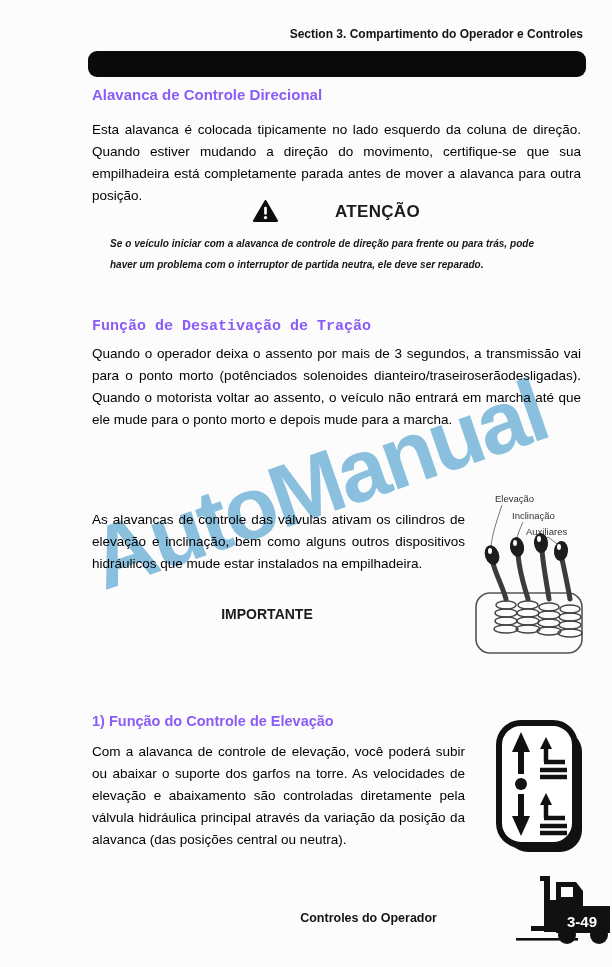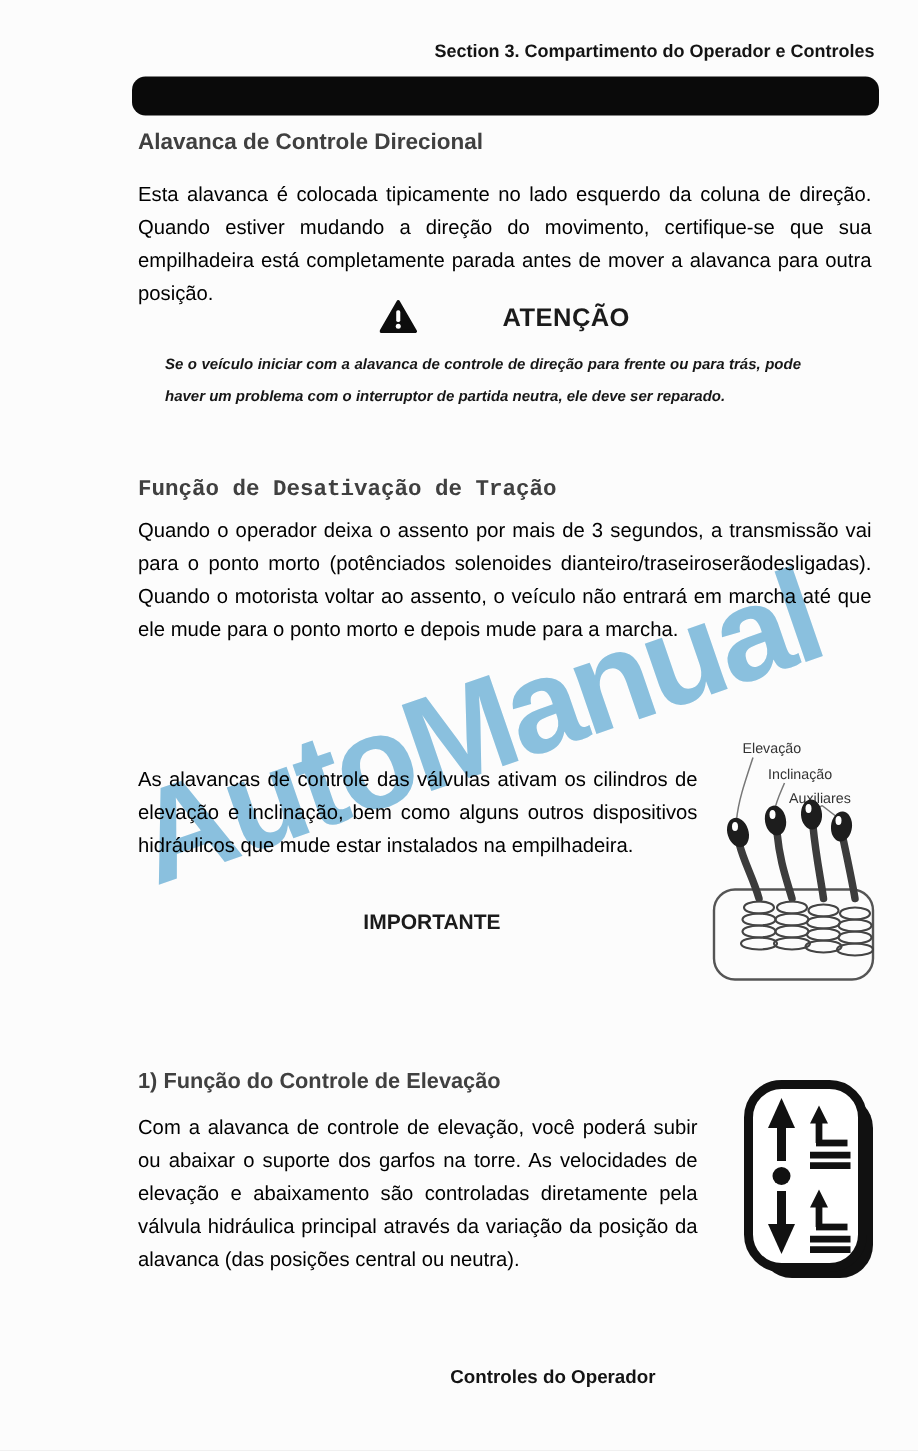--- a/index.html
+++ b/index.html
@@ -4,28 +4,28 @@
 <style>
   html,body{margin:0;padding:0;background:#e8e8e8;}
   .page{
     position:relative; width:612px; height:967px; margin:0 auto;
     background:#fcfcfc; overflow:hidden;
     font-family:"Liberation Sans", sans-serif; color:#1b1b1b;
   }
   .abs{position:absolute;}
   .hdr{top:27px; left:0; right:29px; text-align:right; font-size:12px; font-weight:bold; color:#141414;}
   .bar{top:51px; left:88px; width:498px; height:26px; background:#0a0a0a; border-radius:9px;}
-  .h{font-weight:bold; font-size:15px; color:#404040; left:92px;}
+  .h{font-weight:bold; font-size:15px; color:#8b5cf6; left:92px;}
   .p{font-size:13.5px; line-height:22px; text-align:justify; color:#000000;}
   .wide{left:92px; width:489px;}
   .narrow{left:92px; width:373px;}
   .warn-head{top:200px; left:92px; width:489px; display:flex; align-items:center; justify-content:center; gap:9px;}
   .warn-label{font-weight:bold; font-size:17px; letter-spacing:.3px;margin-left:48px;}
   .warn-body{top:233px; left:110px; width:424px; font-weight:bold; line-height:21px; font-size:10px; text-align:justify; color:#161616;font-style:italic;}
-  .imp{top:606px; left:117px; width:300px;margin-left:21px;}
+  .imp{top:606px; left:117px; width:300px;}
   .imp-title{text-align:center; font-weight:bold; font-size:14px; margin:0 0 4px 0;}
   .imp-body{font-weight:bold; font-size:13.3px; line-height:21px; text-align:justify; color:#161616;}
   .fig{left:468px; top:485px; width:128px; height:178px;}
   .lift{left:494px; top:720px; width:94px; height:138px;}
   .foot-label{top:911px; left:255px; width:182px; text-align:right; font-weight:bold; font-size:12.5px; color:#141414;}
   .fork{left:516px; top:874px; width:96px; height:72px;}
   .wm{
     left:48px; top:390px; width:540px; height:190px;
     display:flex; align-items:center; justify-content:center;
     transform:rotate(-19deg);
@@ -160,16 +160,33 @@
         <line x1="52" y1="83" x2="52" y2="98"></line>
         <line x1="50" y1="98" x2="71" y2="98"></line>
         <line x1="46" y1="106" x2="73" y2="106"></line>
         <line x1="46" y1="113" x2="73" y2="113"></line>
       </g>
       <polygon points="52,73 46,85 58,85" fill="#111"></polygon>
     </svg>
   </div>
 
   <div class="abs foot-label">Controles do Operador</div>
+  <div class="abs fork">
+    <svg width="96" height="72" viewBox="0 0 96 72">
+      <rect x="0" y="64" width="62" height="2.6" fill="#111"></rect>
+      <g transform="translate(14,0)">
+        <rect x="10" y="2" width="8" height="5" fill="#111"></rect>
+        <rect x="14" y="2" width="6" height="56" fill="#111"></rect>
+        <rect x="1" y="52" width="17" height="5" fill="#111"></rect>
+        <rect x="20" y="26" width="6" height="32" fill="#111"></rect>
+        <path d="M26,8 L46,8 L53,17 L53,34 L26,34 Z" fill="#111"></path>
+        <rect x="31" y="13" width="12" height="10" fill="#fcfcfc"></rect>
+        <rect x="26" y="32" width="54" height="27" fill="#111"></rect>
+        <circle cx="37" cy="61" r="9" fill="#111"></circle>
+        <circle cx="69" cy="61" r="9" fill="#111"></circle>
+        <text x="52" y="53" text-anchor="middle" font-size="15" font-weight="bold" fill="#fff">3-49</text>
+      </g>
+    </svg>
+  </div>
 
   <div class="abs wm" style="color:#8cc3e1;">AutoManual</div>
 
 </div>
 
 </body></html>

